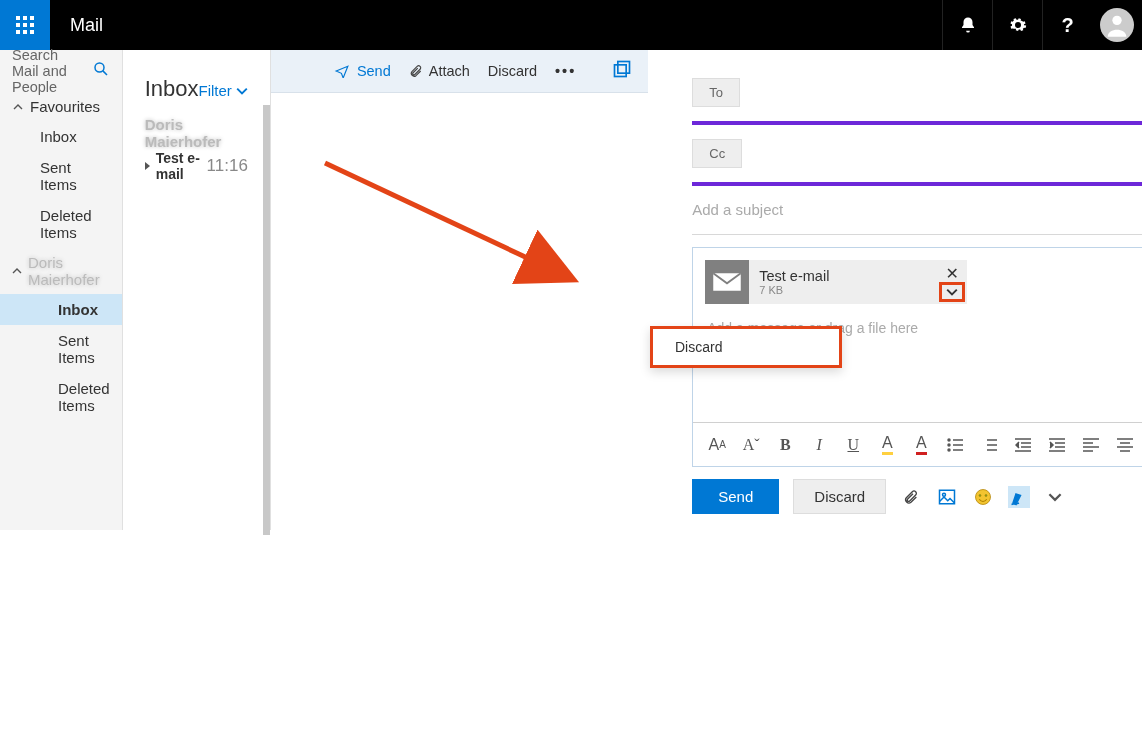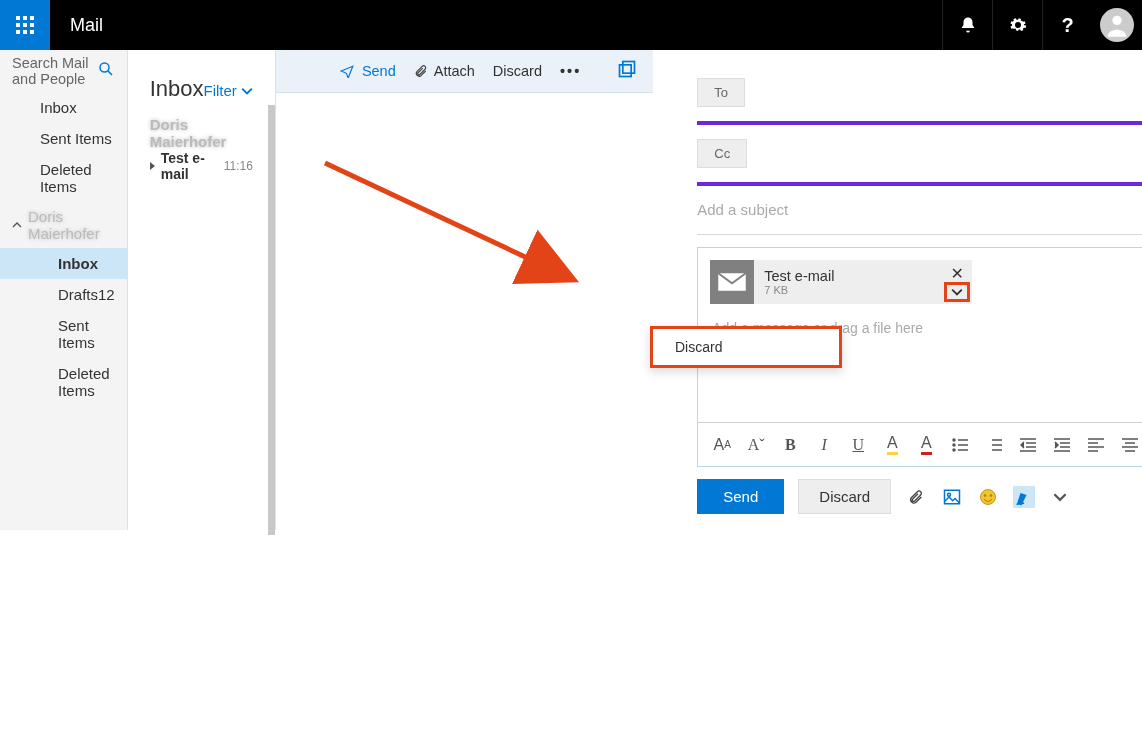--- a/index.html
+++ b/index.html
@@ -34,21 +34,21 @@
 
   
   .msg-list { width: 340px; background: #fff; position: relative; }
   .list-header { display: flex; align-items: baseline; padding: 26px 22px 10px 22px; }
   .list-title { font-size: 22px; font-weight: 400; color: #333; flex: 1; }
   .filter-link { color: #0078d4; font-size: 15px; display: flex; align-items: center; gap: 4px; cursor: pointer; }
   .msg-item { padding: 4px 22px; cursor: pointer; }
   .msg-sender { font-size: 15px; font-weight: 600; color: #bbb; text-shadow: 0 0 4px #bbb; filter: blur(0.3px); }
   .msg-row2 { display: flex; align-items: center; gap: 6px; }
   .msg-subject { font-size: 14px; font-weight: 600; color: #333; flex: 1; }
-  .msg-time { font-size: 12px; color: #888; }
+  .msg-time { font-size: 17px; color: #888; }
   .msg-preview { font-size: 13px; color: #888; padding-left: 14px; }
   .tria { width: 0; height: 0; border-top: 4px solid transparent; border-bottom: 4px solid transparent; border-left: 5px solid #555; }
   .list-scroll { position: absolute; right: 0; top: 55px; bottom: 0; width: 7px; background: #f0f0f0; }
   .list-thumb { position: absolute; top: 0; width: 7px; height: 430px; background: #c8c8c8; }
 
   
   .compose { flex: 1; border-left: 1px solid #e0e0e0; display: flex; flex-direction: row; position: relative; }
   .compose-toolbar { height: 43px; background: #eaf1f8; display: flex; align-items: center; padding: 0 16px; gap: 18px; border-bottom: 1px solid #d8e1ea; }
   .tbar-btn { display: flex; align-items: center; gap: 6px; font-size: 14.5px; color: #333; cursor: pointer; }
   .tbar-btn.send-top { color: #0078d4; }
@@ -142,38 +142,42 @@
     <div class="search-row">
       <span class="search-text">Search Mail and People</span>
       <span class="search-icon">
         <svg viewBox="0 0 24 24" fill="none" stroke="#0078d4" stroke-width="2">
             <circle cx="10" cy="10" r="6"></circle>
             <line x1="20" y1="20" x2="14.5" y2="14.5"></line>
           </svg>
       </span>
     </div>
 
-    <div class="folder-item">Inbox</div>
-    <div class="folder-item">Sent Items</div>
-    <div class="folder-item">Deleted Items</div>
-
     <div class="section-header">
       <span class="chev">
         <svg width="10" height="10" viewBox="0 0 10 10">
             <path d="M1 7l4-4 4 4" stroke="#555" fill="none" stroke-width="1.4"></path>
           </svg>
       </span>
+      <span>Favourites</span>
+    </div>
+    <div class="folder-item">Inbox</div>
+    <div class="folder-item">Sent Items</div>
+    <div class="folder-item">Deleted Items</div>
+
+    <div class="section-header">
+      <span class="chev">
+        <svg width="10" height="10" viewBox="0 0 10 10">
+            <path d="M1 7l4-4 4 4" stroke="#555" fill="none" stroke-width="1.4"></path>
+          </svg>
+      </span>
       <span class="redacted">Doris Maierhofer</span>
     </div>
     <div class="folder-item l2 active">
       <span>Inbox</span>
-    </div>
-    <div class="folder-item l2">
-      <span>Drafts</span>
-      <span class="folder-count">12</span>
     </div>
     <div class="folder-item l2">
       <span>Sent Items</span>
     </div>
     <div class="folder-item l2">
       <span>Deleted Items</span>
     </div>
   </div>
 
   <div class="msg-list">

